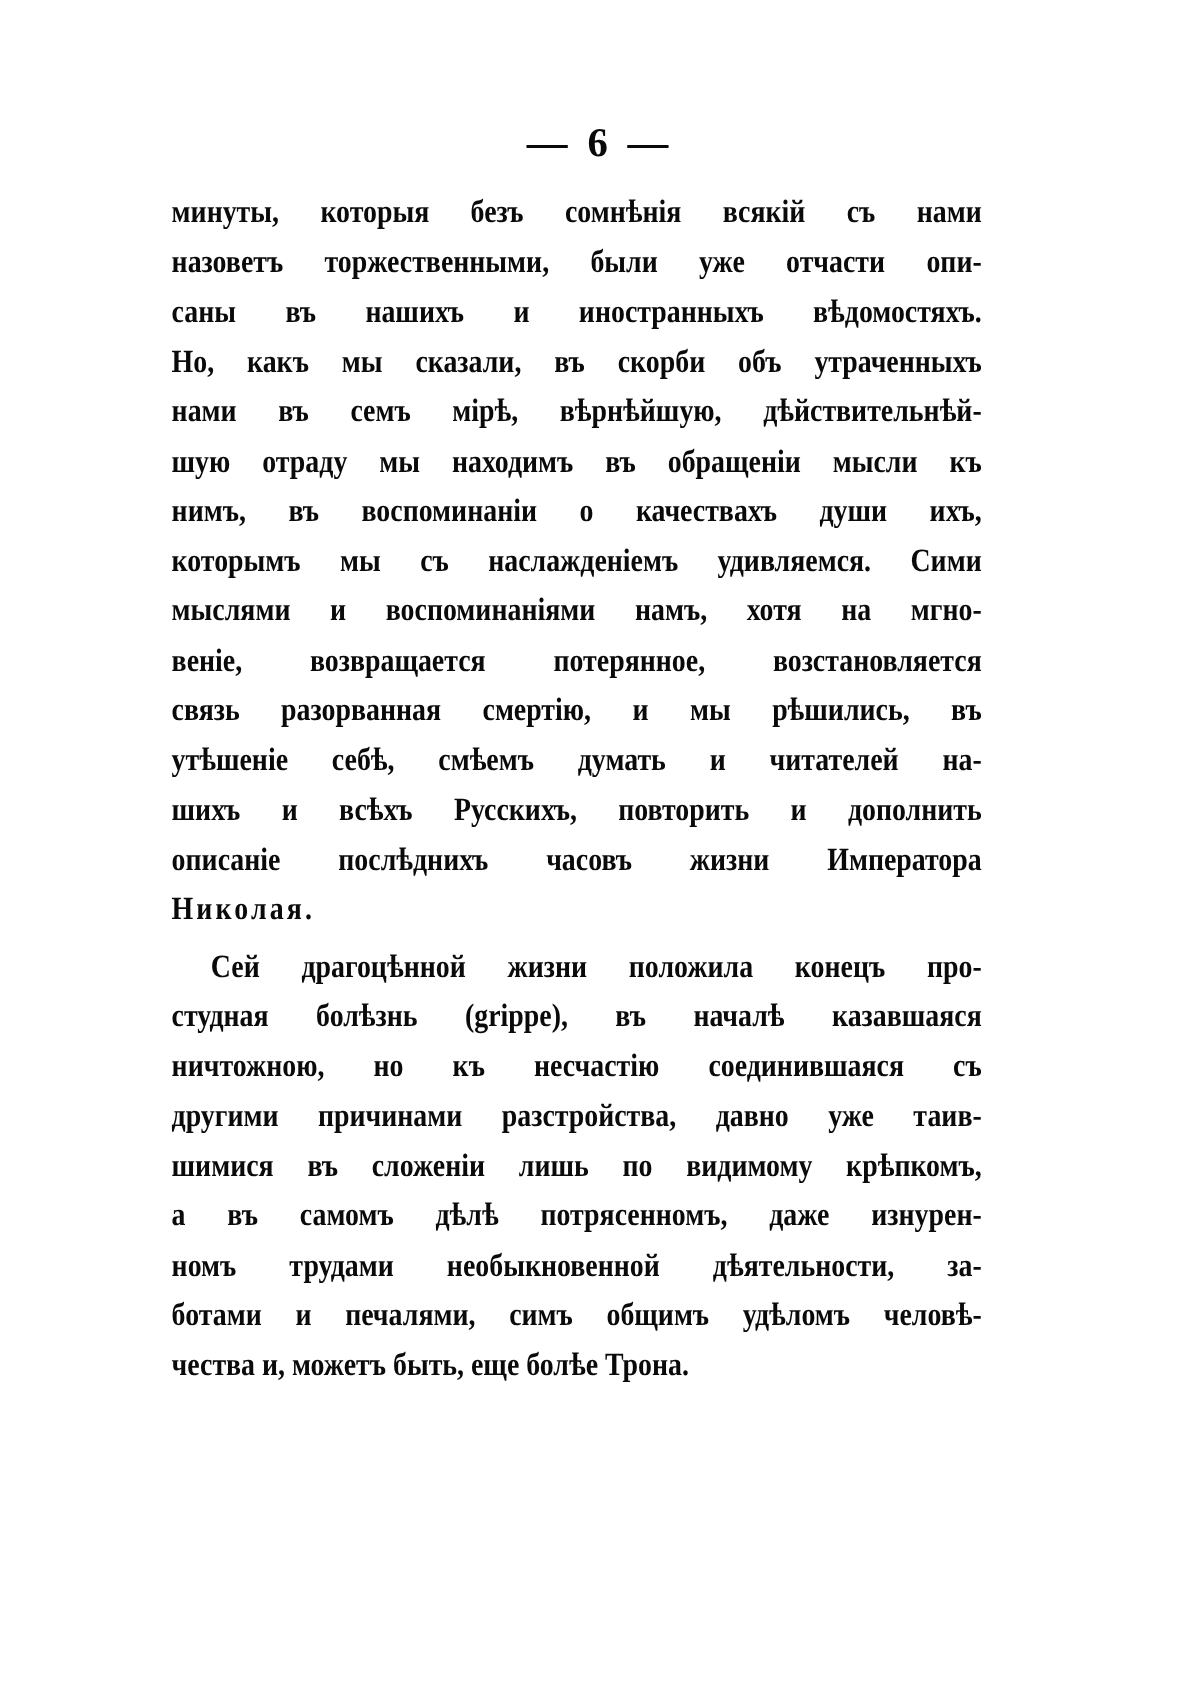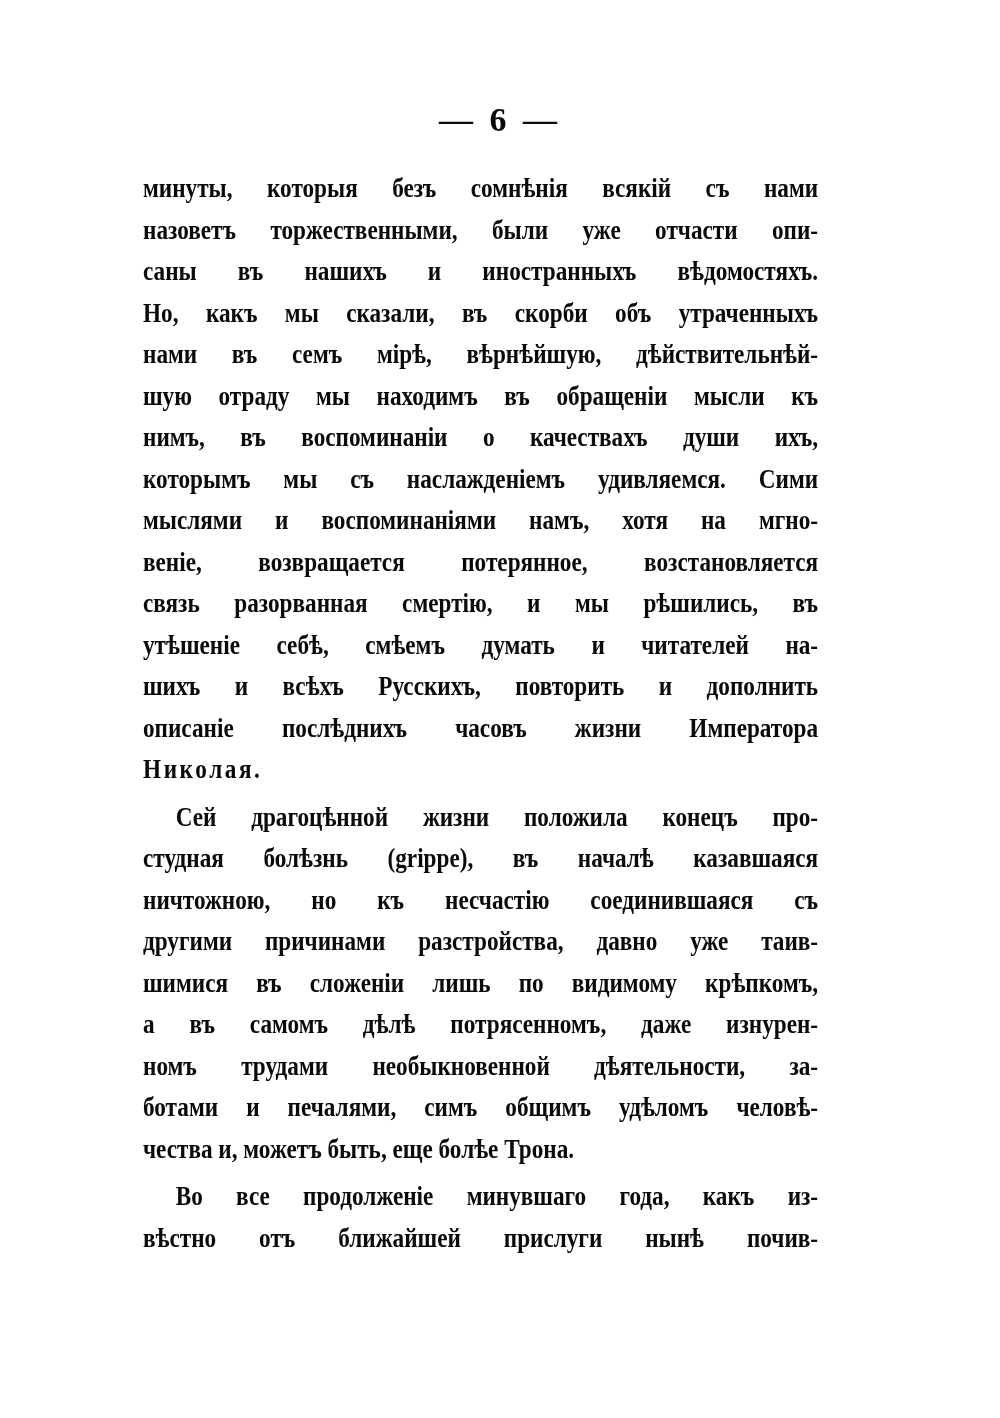--- a/index.html
+++ b/index.html
@@ -22,21 +22,21 @@
       width: 1000px;
       text-align: center;
       font-size: 34px;
       font-weight: bold;
       letter-spacing: 4px;
       line-height: 40px;
     }
     .body-text {
       position: absolute;
       left: 143px;
-      top: 168px;
+      top: 156px;
       width: 675px;
     }
     .line {
       height: 41.5px;
       line-height: 41.5px;
       font-size: 27px;
       font-weight: bold;
       white-space: nowrap;
       text-align: justify;
       text-align-last: justify;
@@ -93,18 +93,14 @@
     <div class="line">другими причинами разстройства, давно уже таив-</div>
     <div class="line">шимися въ сложеніи лишь по видимому крѣпкомъ,</div>
     <div class="line">а въ самомъ дѣлѣ потрясенномъ, даже изнурен-</div>
     <div class="line">номъ трудами необыкновенной дѣятельности, за-</div>
     <div class="line">ботами и печалями, симъ общимъ удѣломъ человѣ-</div>
     <div class="line last">чества и, можетъ быть, еще болѣе Трона.</div>
   </div>
 
   <div class="para-gap"></div>
 
-  <div>
-    <div class="line indent">Во все продолженіе минувшаго года, какъ из-</div>
-    <div class="line">вѣстно отъ ближайшей прислуги нынѣ почив-</div>
-  </div>
 
 </div>
 
 </body></html>

